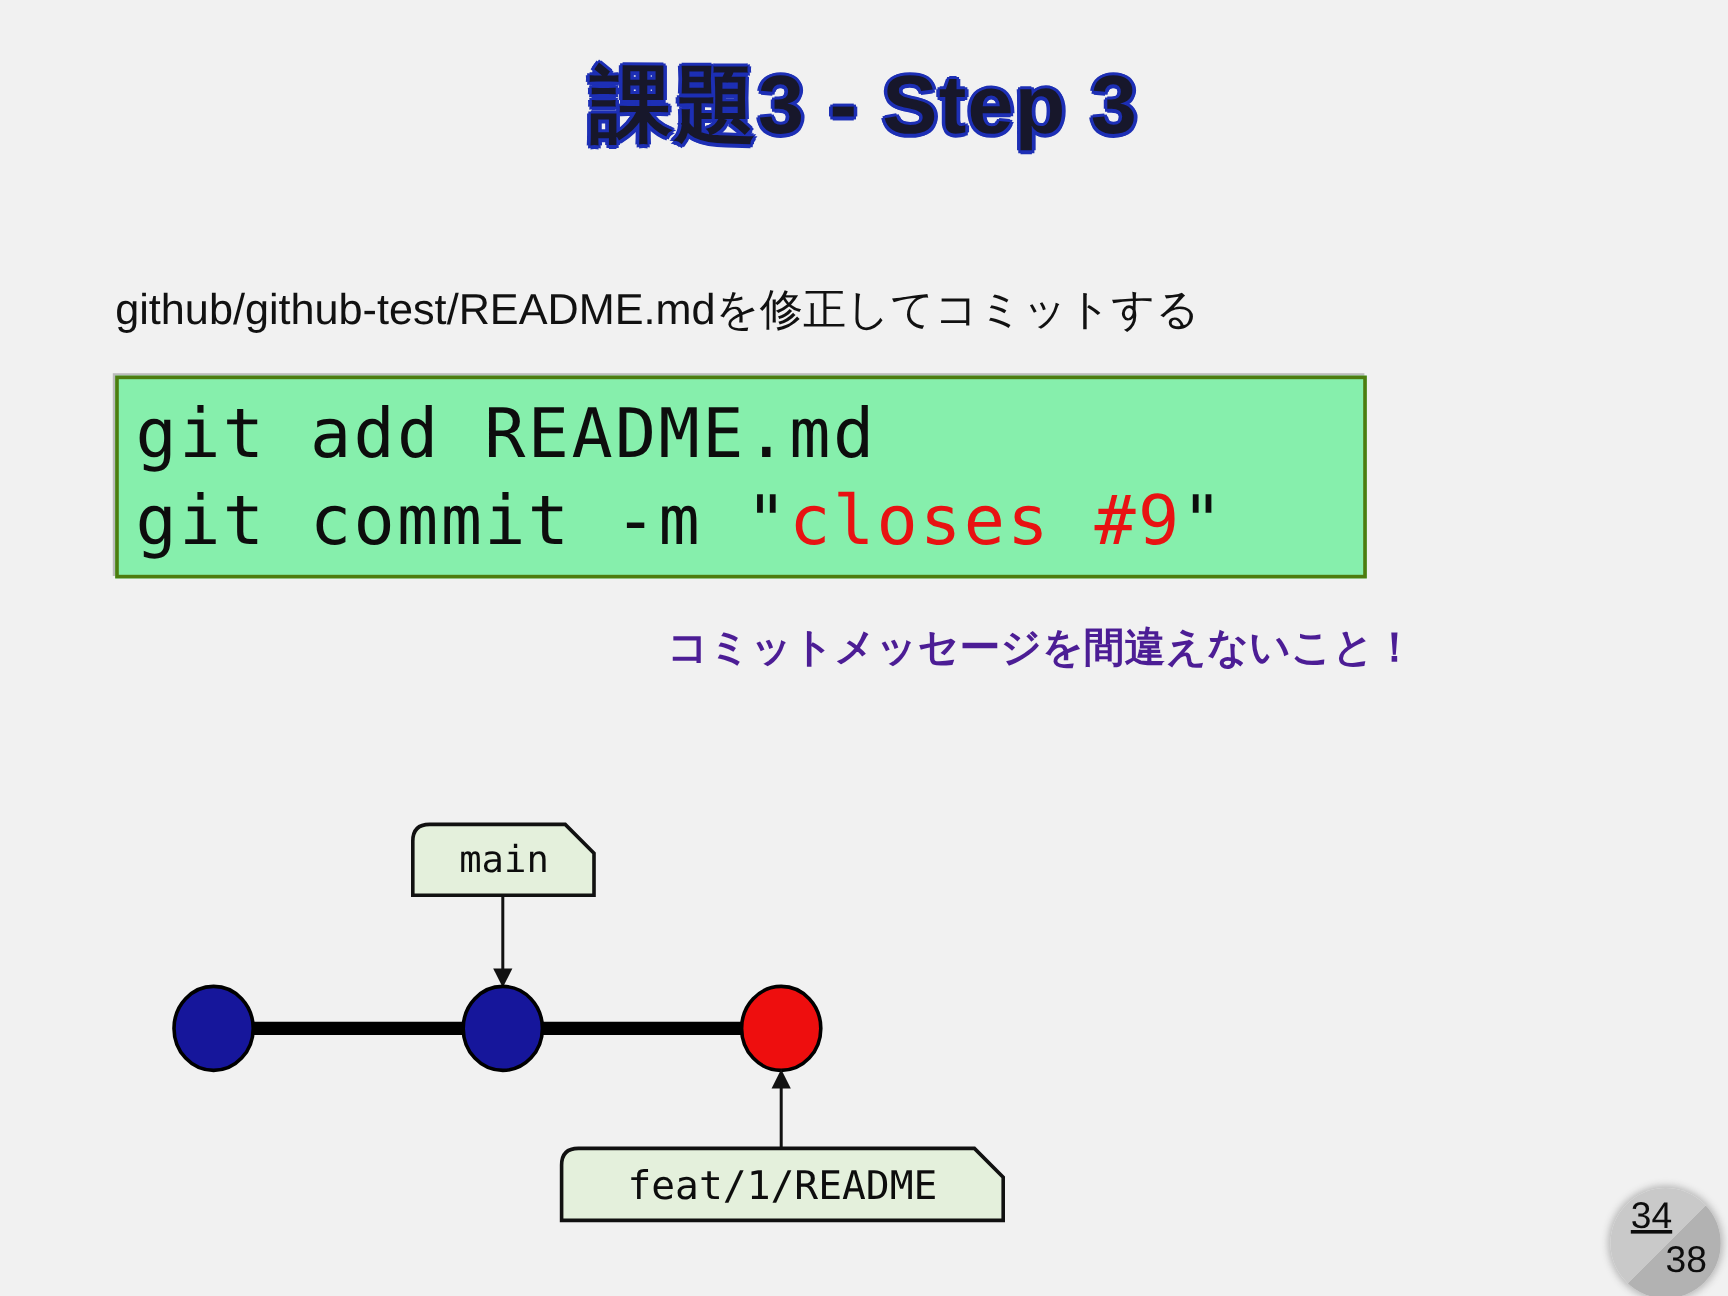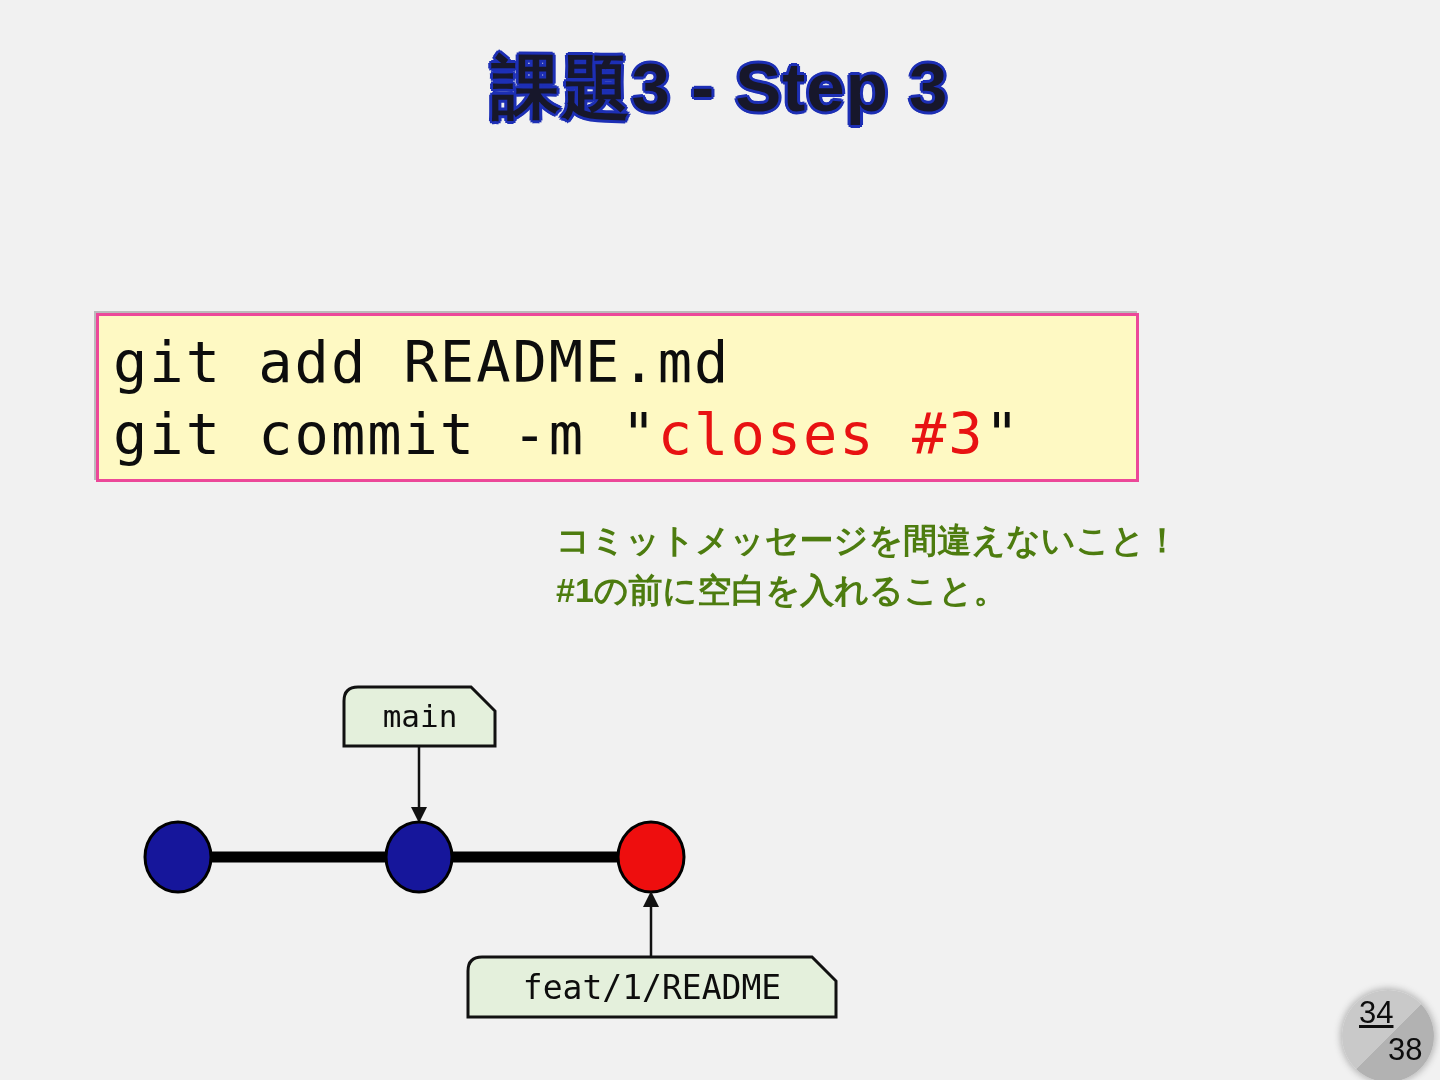--- a/index.html
+++ b/index.html
@@ -30,39 +30,39 @@
   .subtitle {
     position: absolute; left: 96px; top: 198px;
     font-size: 36px; color: #111;
     white-space: nowrap;
   }
 
   
   .codebox {
     position: absolute; left: 96px; top: 313px;
     width: 1043px; height: 169px;
-    border: 3px solid #ec4899;
-    background: #fef9c3;
+    border: 3px solid #4d7c0f;
+    background: #86efac;
     box-sizing: border-box;
     box-shadow: -2px -2px 0 #bbb;
   }
   .code-line {
     font-family: "DejaVu Sans Mono", "Liberation Mono", monospace;
     font-size: 57px; line-height: 72px;
     letter-spacing: 2px;
     color: #0d0d0d;
     padding-left: 14px; white-space: pre;
   }
   .code-line:first-child { margin-top: 10px; }
   .code-red { color: #e81212; }
 
   
   .note {
     position: absolute; left: 556px; top: 515px;
-    font-size: 34px; font-weight: bold; color: #4d7c0f;
+    font-size: 34px; font-weight: bold; color: #4c1d95;
     line-height: 50px; white-space: nowrap;
   }
 
   
   .diagram { position: absolute; left: 100px; top: 680px; }
   .tag-shape { fill: #e4f0dc; stroke: #111; stroke-width: 3px; }
   .tag-text {
     font-family: "DejaVu Sans Mono", "Liberation Mono", monospace;
     fill: #0d0d0d;
   }
@@ -87,29 +87,29 @@
     font-size: 31px; color: #0d0d0d;
   }
 </style>
 </head>
 <body>
 
 <div class="slide">
 
   <h1 class="title">課題3 - Step 3</h1>
 
+  <p class="subtitle"><span>github/github-test/README.md</span><span>を修正してコミットする</span></p>
 
   <div class="codebox">
     <div class="code-line"><span>git add README.md</span></div>
-    <div class="code-line"><span>git commit -m "</span><span class="code-red">closes #3</span><span>"</span></div>
+    <div class="code-line"><span>git commit -m "</span><span class="code-red">closes #9</span><span>"</span></div>
   </div>
 
   <div class="note">
     <div>コミットメッセージを間違えないこと！</div>
-    <div>#1の前に空白を入れること。</div>
   </div>
 
   <svg class="diagram" width="800" height="360" viewBox="0 0 800 360">
 
     <g>
       <path class="tag-shape" d="M 258 7 L 371 7 L 395 31 L 395 66 L 244 66 L 244 21 Q 244 7 258 7 Z" fill="#e4f0dc"></path>
       <text class="tag-text" x="320" y="47" font-size="31" text-anchor="middle">main</text>
     </g>
 
     <g>

